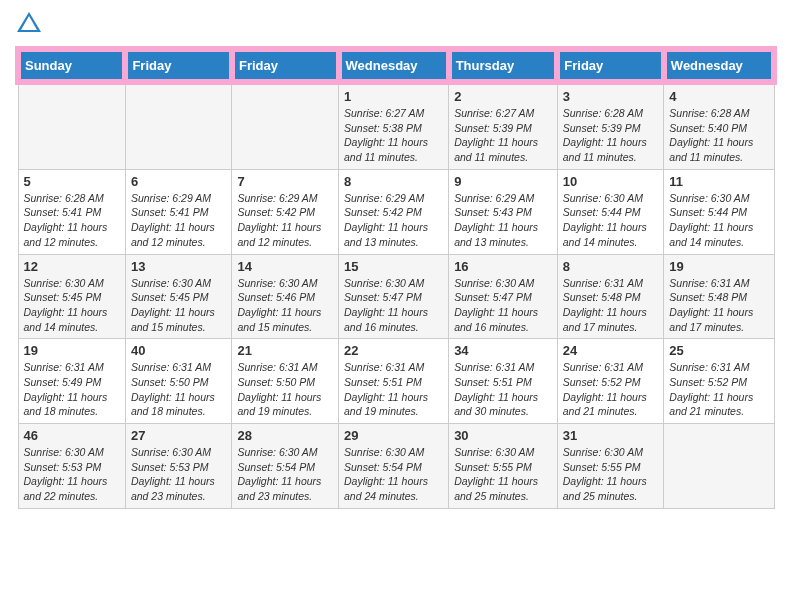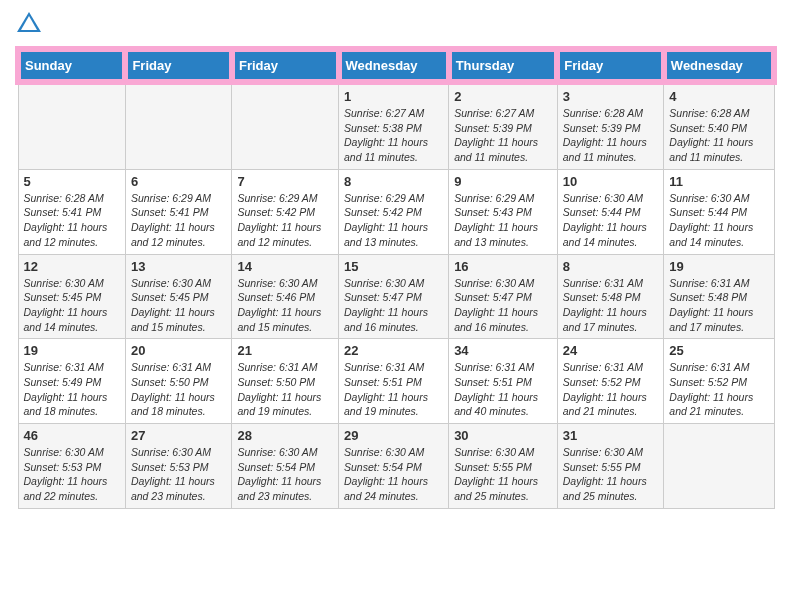--- a/index.html
+++ b/index.html
@@ -288,21 +288,21 @@
       <tr>
         <td>
           <span class="day-number">19</span>
         <div class="cell-content">
           <span>Sunrise: 6:31 AM</span><br>
           <span>Sunset: 5:49 PM</span><br>
           <span>Daylight: 11 hours and 18 minutes.</span>
         </div>
         </td>
         <td>
-          <span class="day-number">20</span>
+          <span class="day-number">40</span>
         <div class="cell-content">
           <span>Sunrise: 6:31 AM</span><br>
           <span>Sunset: 5:50 PM</span><br>
           <span>Daylight: 11 hours and 18 minutes.</span>
         </div>
         </td>
         <td>
           <span class="day-number">21</span>
         <div class="cell-content">
           <span>Sunrise: 6:31 AM</span><br>
@@ -316,21 +316,21 @@
           <span>Sunrise: 6:31 AM</span><br>
           <span>Sunset: 5:51 PM</span><br>
           <span>Daylight: 11 hours and 19 minutes.</span>
         </div>
         </td>
         <td>
           <span class="day-number">34</span>
         <div class="cell-content">
           <span>Sunrise: 6:31 AM</span><br>
           <span>Sunset: 5:51 PM</span><br>
-          <span>Daylight: 11 hours and 40 minutes.</span>
+          <span>Daylight: 11 hours and 30 minutes.</span>
         </div>
         </td>
         <td>
           <span class="day-number">24</span>
         <div class="cell-content">
           <span>Sunrise: 6:31 AM</span><br>
           <span>Sunset: 5:52 PM</span><br>
           <span>Daylight: 11 hours and 21 minutes.</span>
         </div>
         </td>

